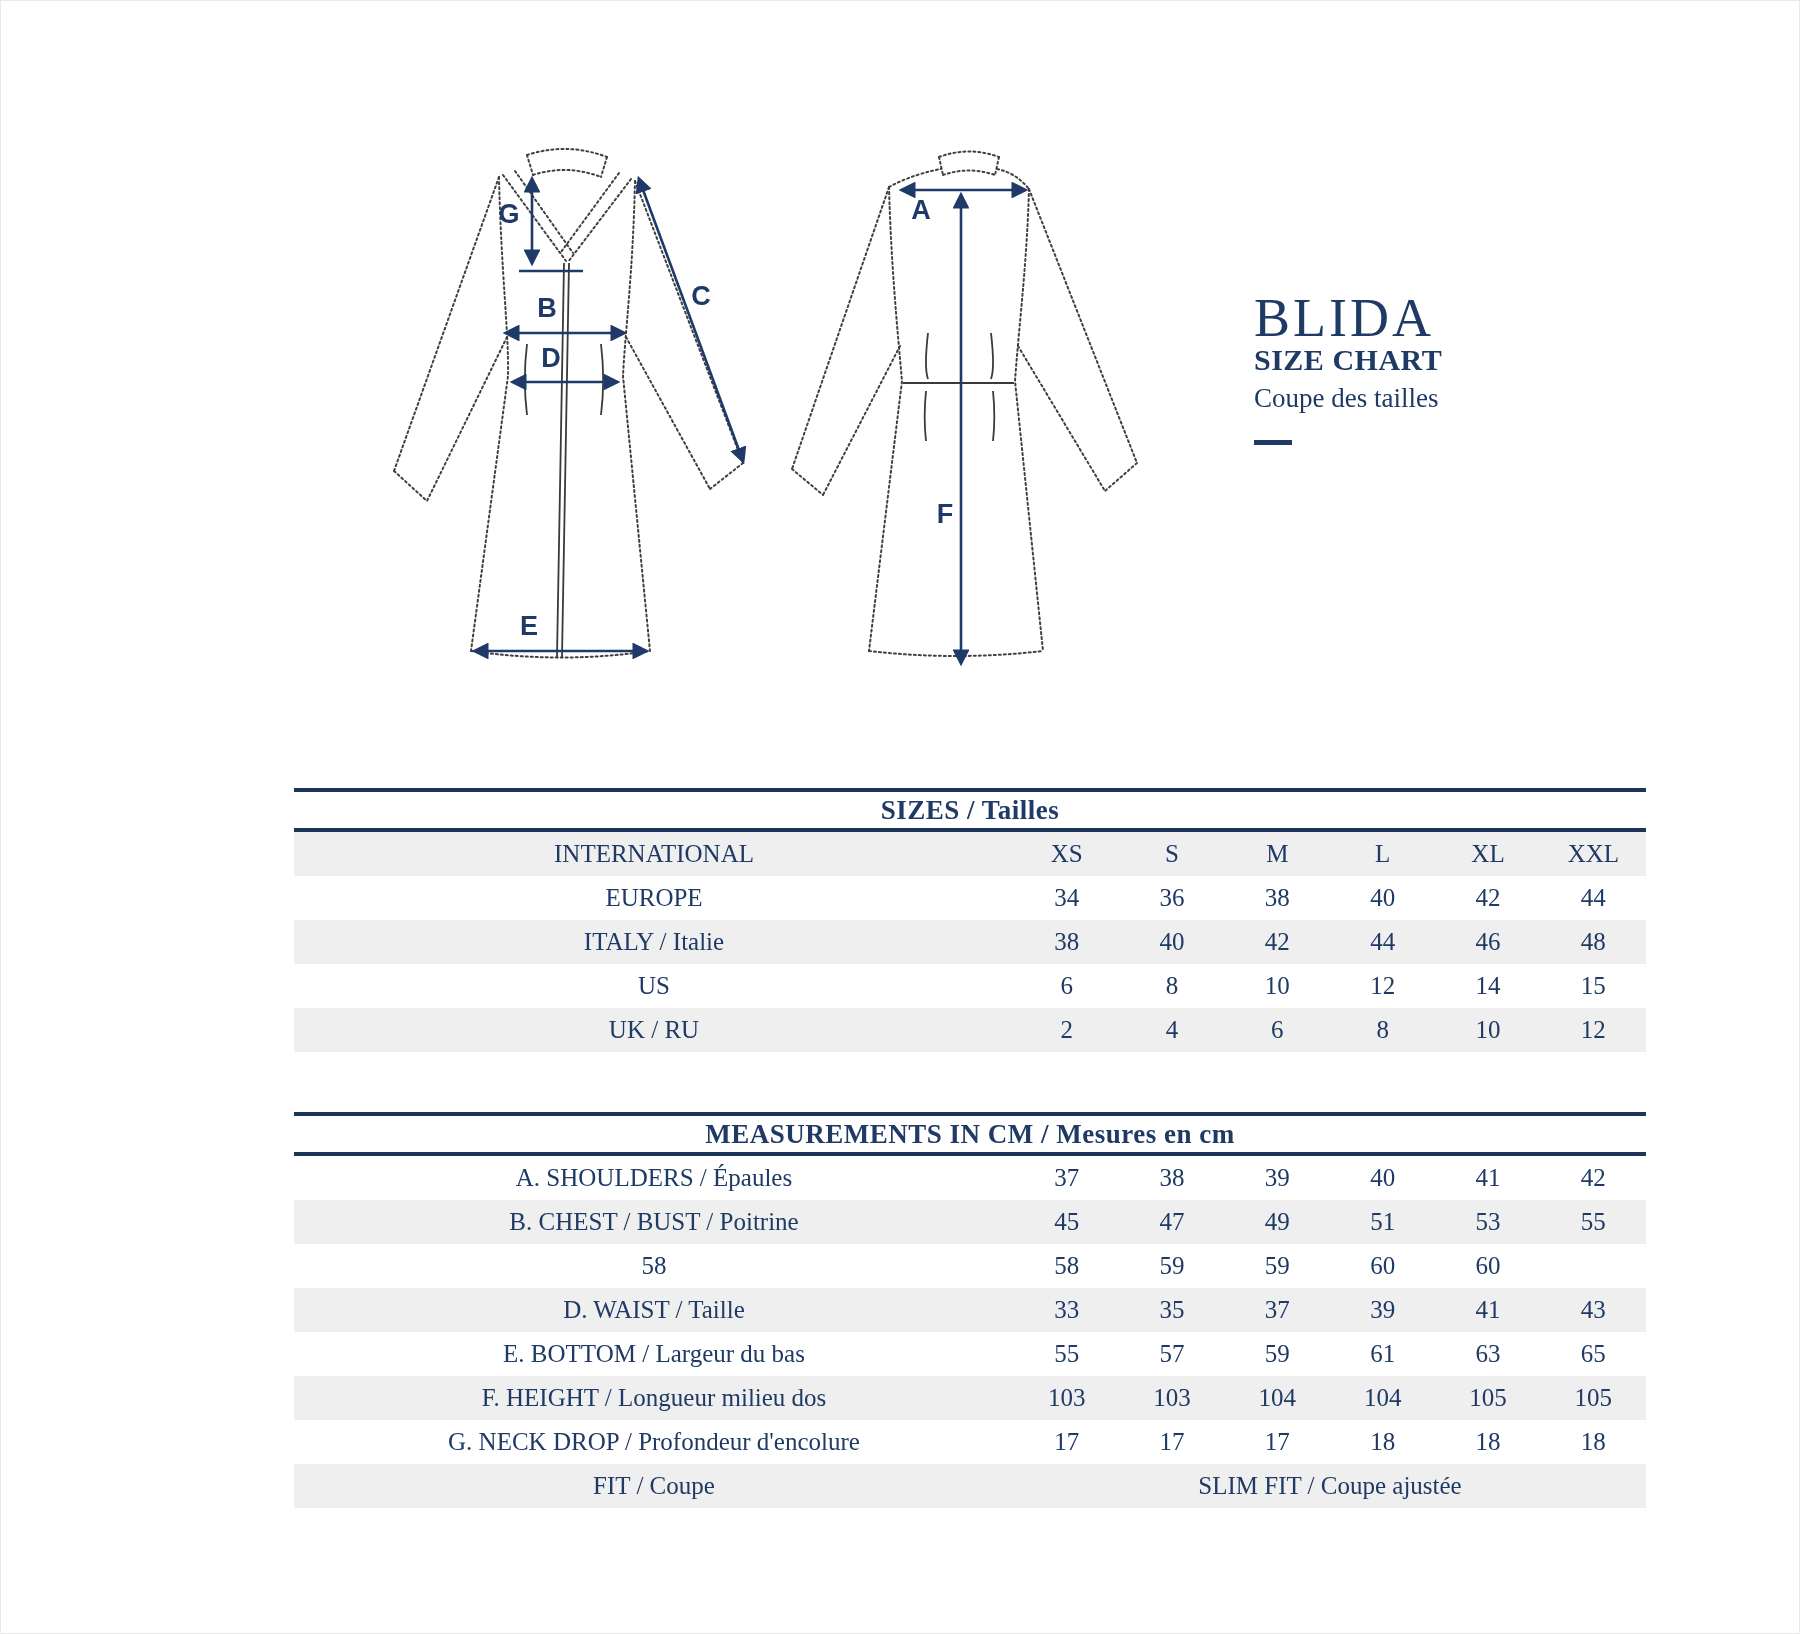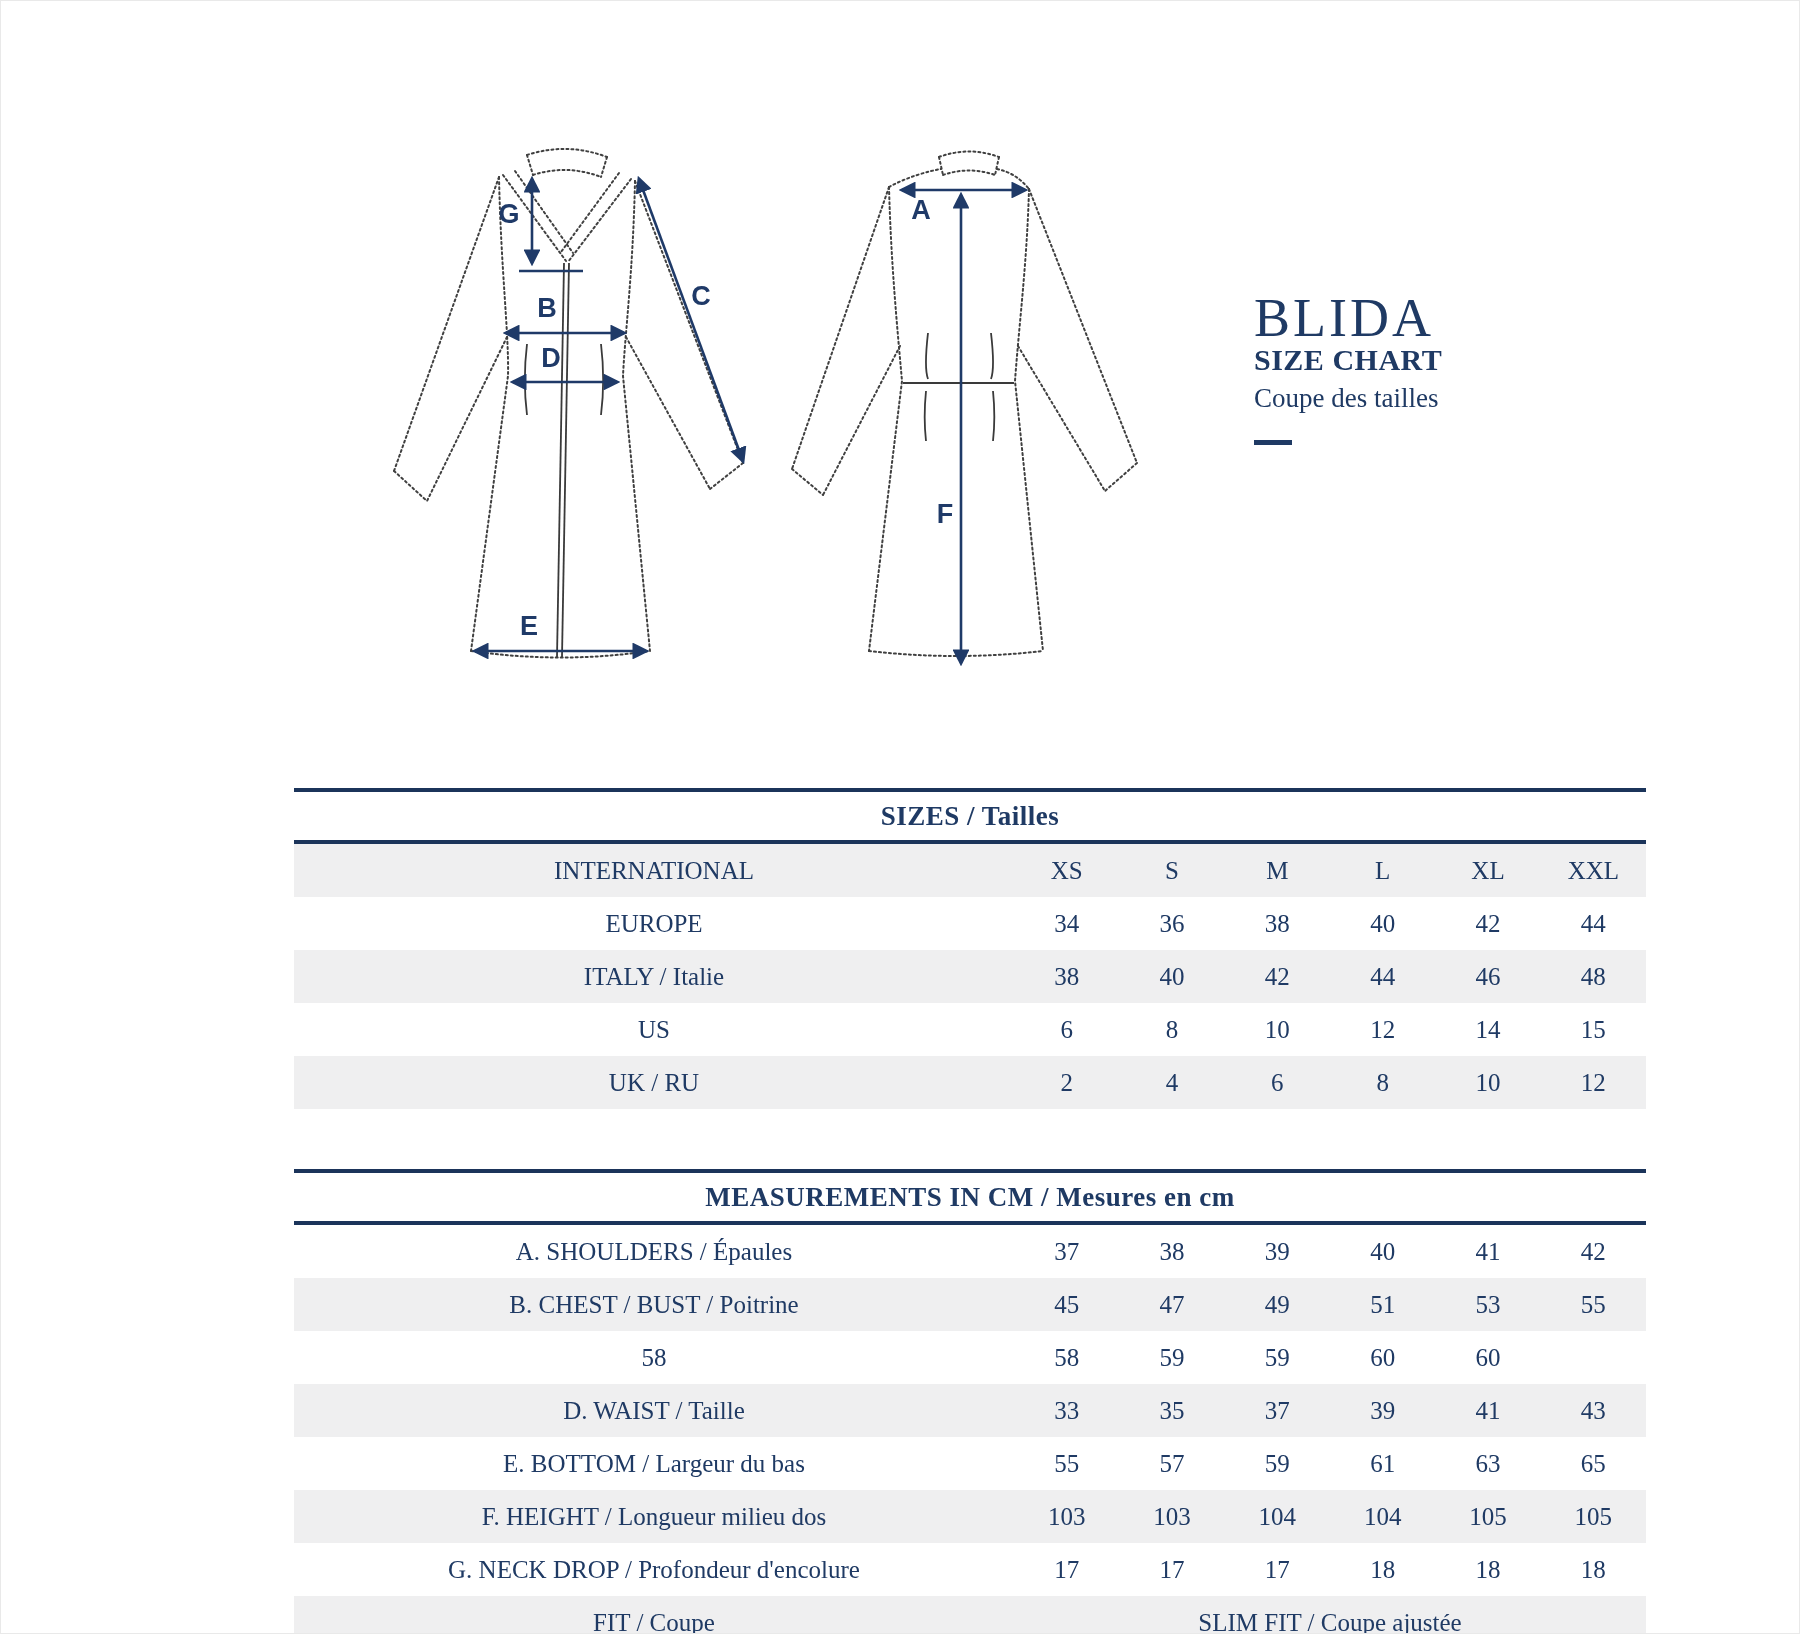--- a/index.html
+++ b/index.html
@@ -20,23 +20,23 @@
   
   .title-block { position:absolute; left:1253px; top:290px; }
   .brand { font-size:54px; font-weight:normal; letter-spacing:3px; line-height:1; }
   .subtitle { font-size:30px; font-weight:bold; letter-spacing:0.5px; line-height:1; }
   .subtitle-fr { font-size:27px; margin-top:10px; line-height:1; }
   .dash { width:38px; height:5px; background:#1f3a64; margin-top:28px; }
 
   
   .tables-wrap { position:absolute; left:293px; top:787px; width:1352px; }
   .rule { height:4px; background:#1b345a; }
-  .t-head { height:48px; display:flex; align-items:center; justify-content:center;
+  .t-head { height:36px; display:flex; align-items:center; justify-content:center;
             font-weight:bold; font-size:27px; letter-spacing:0.5px; }
-  .trow { display:grid; grid-template-columns:720px repeat(6,1fr); height:53px;
+  .trow { display:grid; grid-template-columns:720px repeat(6,1fr); height:44px;
           align-items:center; text-align:center; font-size:25px; }
   .trow.fit { grid-template-columns:720px 1fr; }
   .trow.gray { background:#efeff0; }
   .measurements-block { margin-top:60px; }
   .cell { line-height:1.1; }
 </style>
 </head>
 <body>
 
 <div class="page">

